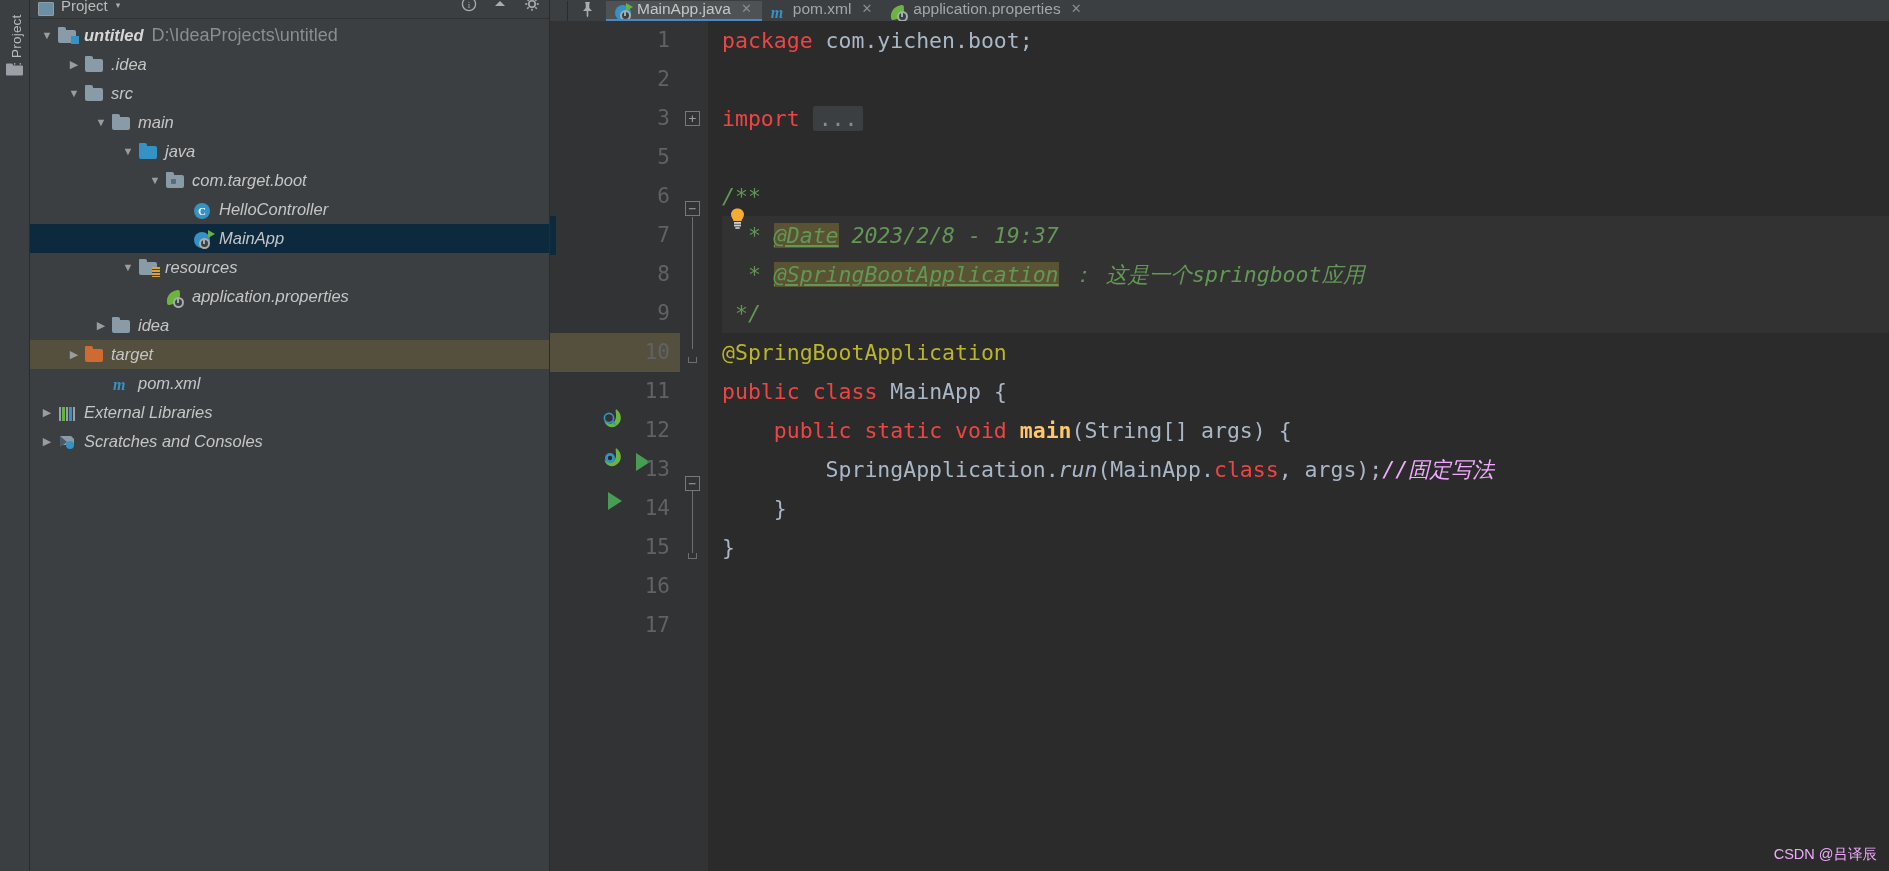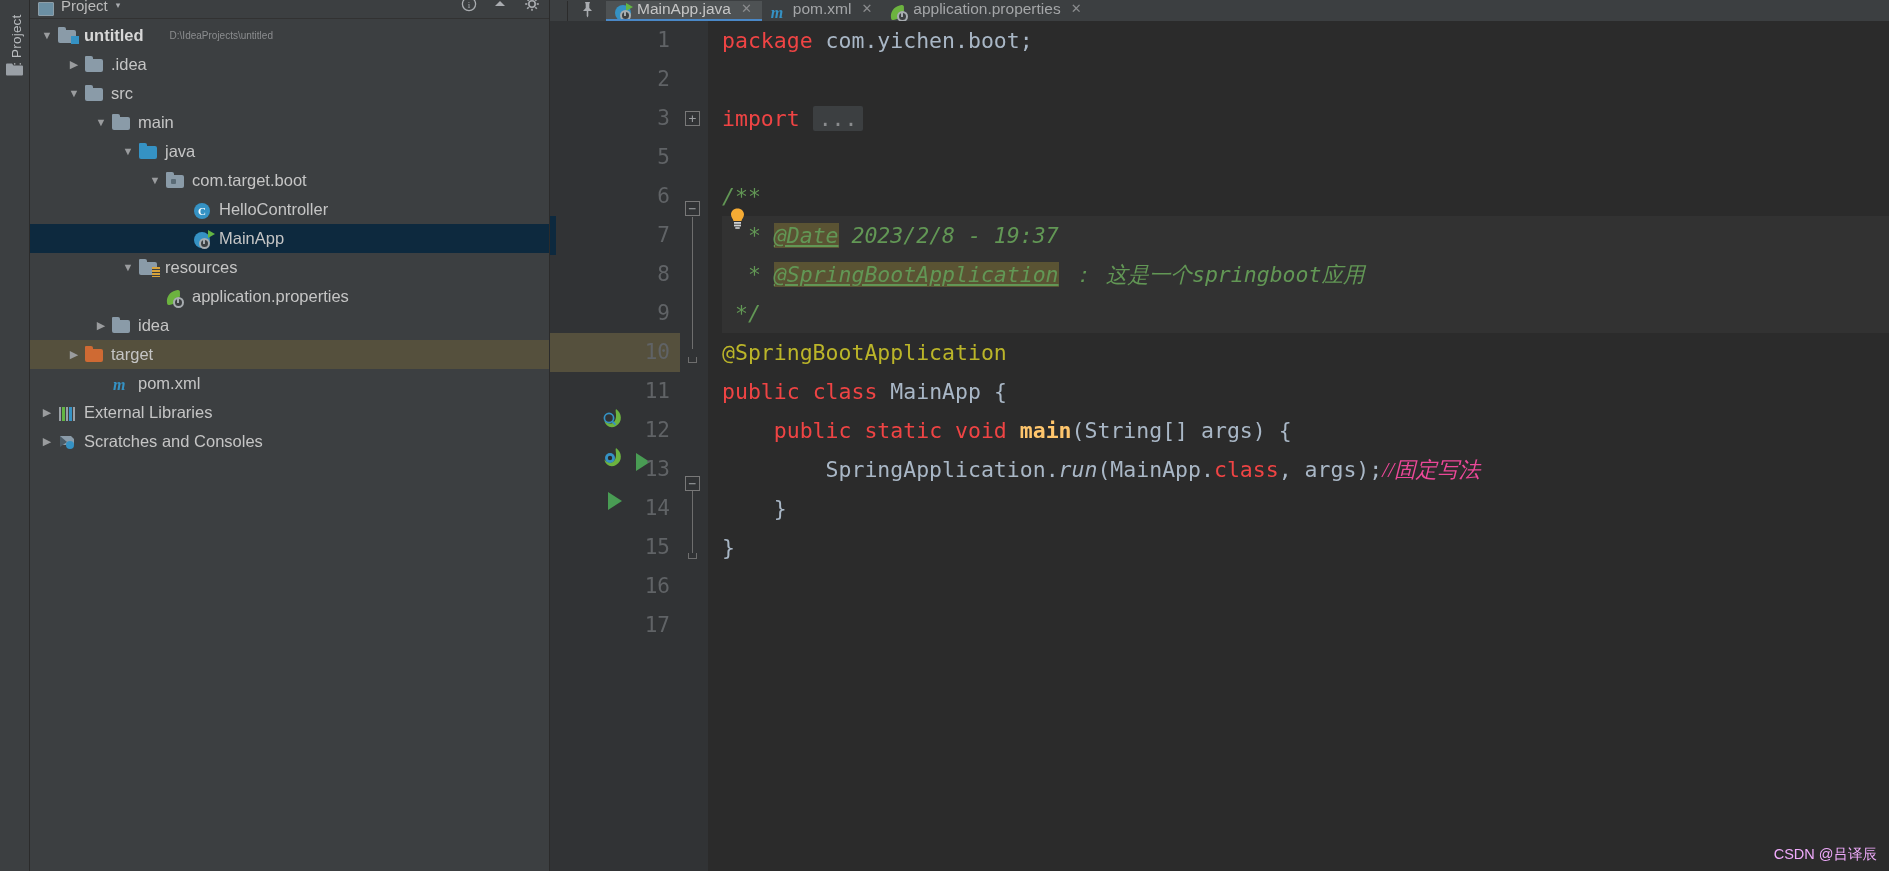--- a/index.html
+++ b/index.html
@@ -104,23 +104,23 @@
     color: #9a9c9e; font-size: 11px;
     line-height: 1;
   }
   .twisty.blank { color: transparent; }
   .node-icon {
     width: 20px; min-width: 20px; height: 18px;
     margin-right: 6px;
     position: relative;
     display: inline-block;
   }
-  .node-label { color: #c5c5c5; }
+  .node-label { color: #c5c5c5; font-style: italic; }
   .node-label.bold { font-weight: bold; color: #d7d7d7; }
-  .node-sub { color: #8b8d8f; margin-left: 26px; font-size: 10px; }
+  .node-sub { color: #8b8d8f; margin-left: 8px; font-size: 18px; }
 
   
   .ic-folder {
     position: absolute; left: 0; top: 3px;
     width: 18px; height: 13px;
     background: #8a9ba8;
     border-radius: 1px 2px 2px 2px;
   }
   .ic-folder:before {
     content:''; position:absolute; left:0; top:-3px;
@@ -328,21 +328,21 @@
     position: relative;
   }
   .cline.rowhl { background: #323232; }
   .kw     { color: #ef4444; text-align: center; }
   .cls    { color: #a9b7c6; }
   .fnm    { color: #ffc66d; }
   .anno   { color: #bbb529; }
   .cmt    { color: #629755; font-style: italic; }
   .cmt-tag{ color: #629755; font-style: italic; text-decoration: underline; background: #5a5333; }
   .cmt-pl { color: #629755; font-style: italic; }
-  .lcmt   { color: #ec4899; font-style: italic; font-family: Liberation Serif, serif; }
+  .lcmt   { color: #f0abfc; font-style: italic; }
   .punct  { color: #a9b7c6; }
   .idt    { color: #a9b7c6; }
   .mthd   { color: #a9b7c6; }
   .fold-ellipsis {
     background: #3c3f41;
     color: #8a8c8e;
     padding: 0 6px;
     border-radius: 2px;
   }
   .bulb {

